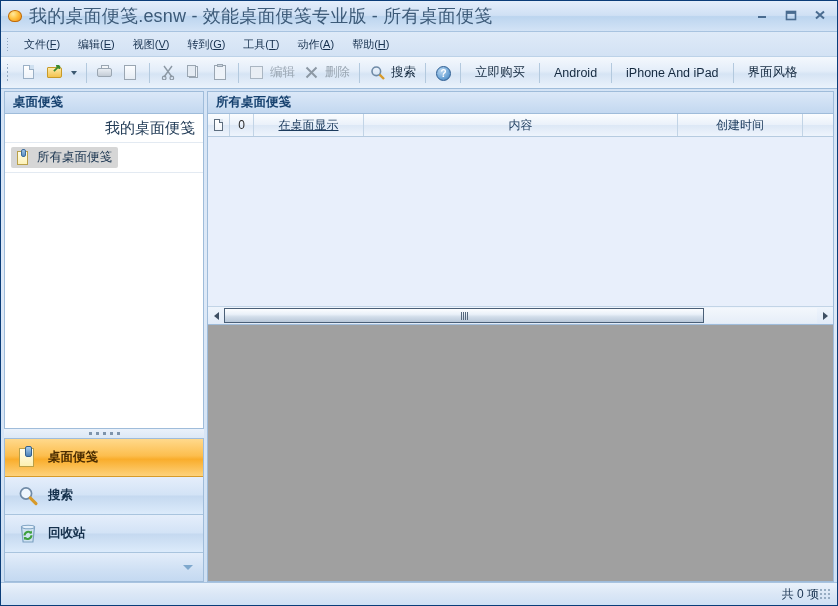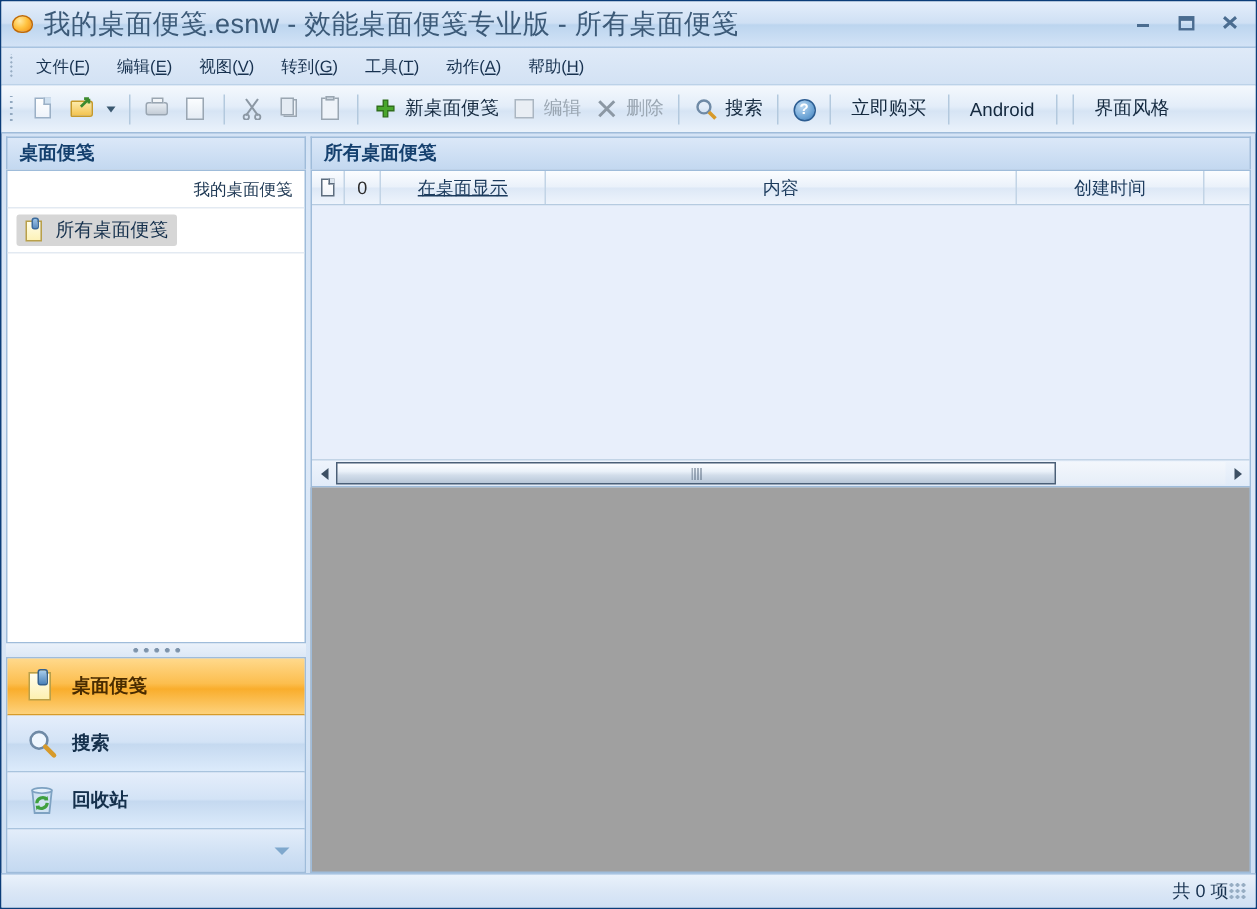--- a/index.html
+++ b/index.html
@@ -254,21 +254,21 @@
   #nav-tree {
     flex: 1 1 auto;
     background: #ffffff;
     border: 1px solid #9fbcda;
     box-sizing: border-box;
     overflow: hidden;
     min-height: 0;
   }
   .tree-group {
     padding: 5px 8px 4px 8px;
-    font-size: 11px;
+    font-size: 15px;
     color: #203a55;
     border-bottom: 1px solid #e3eaf2;
   }
   .tree-item {
     display: flex; align-items: center;
     gap: 6px;
     margin: 4px 6px;
     padding: 2px 6px 2px 4px;
     font-size: 12.5px;
     color: #15304c;
@@ -579,28 +579,20 @@
         </span>
     </div>
     <div class="tb-btn disabled">
       <span class="tb-ico">
           <span class="ic-paste"></span>
         </span>
     </div>
 
     <div class="tb-sep"></div>
 
-    <div class="tb-btn">
-      <span class="tb-ico">
-        <svg class="ic-plus" width="14" height="14" viewBox="0 0 14 14">
-          <path d="M5.5 0.7 h3 v4.1 h4.1 v3 h-4.1 v4.1 h-3 v-4.1 h-4.1 v-3 h4.1 z" fill="#49a62c" stroke="#2e6d1b" stroke-width="0.9"></path>
-        </svg>
-      </span>
-      <span>新桌面便笺</span>
-    </div>
 
     <div class="tb-btn disabled">
       <span class="tb-ico">
           <span class="ic-edit"></span>
         </span>
       <span>编辑</span>
     </div>
 
     <div class="tb-btn disabled">
       <span class="tb-ico">
@@ -634,20 +626,23 @@
     <div class="tb-sep"></div>
 
     <div class="tb-btn text">
       <span>立即购买</span>
     </div>
     <div class="tb-sep"></div>
     <div class="tb-btn text">
       <span>Android</span>
     </div>
     <div class="tb-sep"></div>
+    <div class="tb-btn text">
+      <span>iPhone And iPad</span>
+    </div>
     <div class="tb-sep"></div>
     <div class="tb-btn text">
       <span>界面风格</span>
 
     </div>
   </div>
 
   <div id="body-area">
 
     <div id="left-panel">

